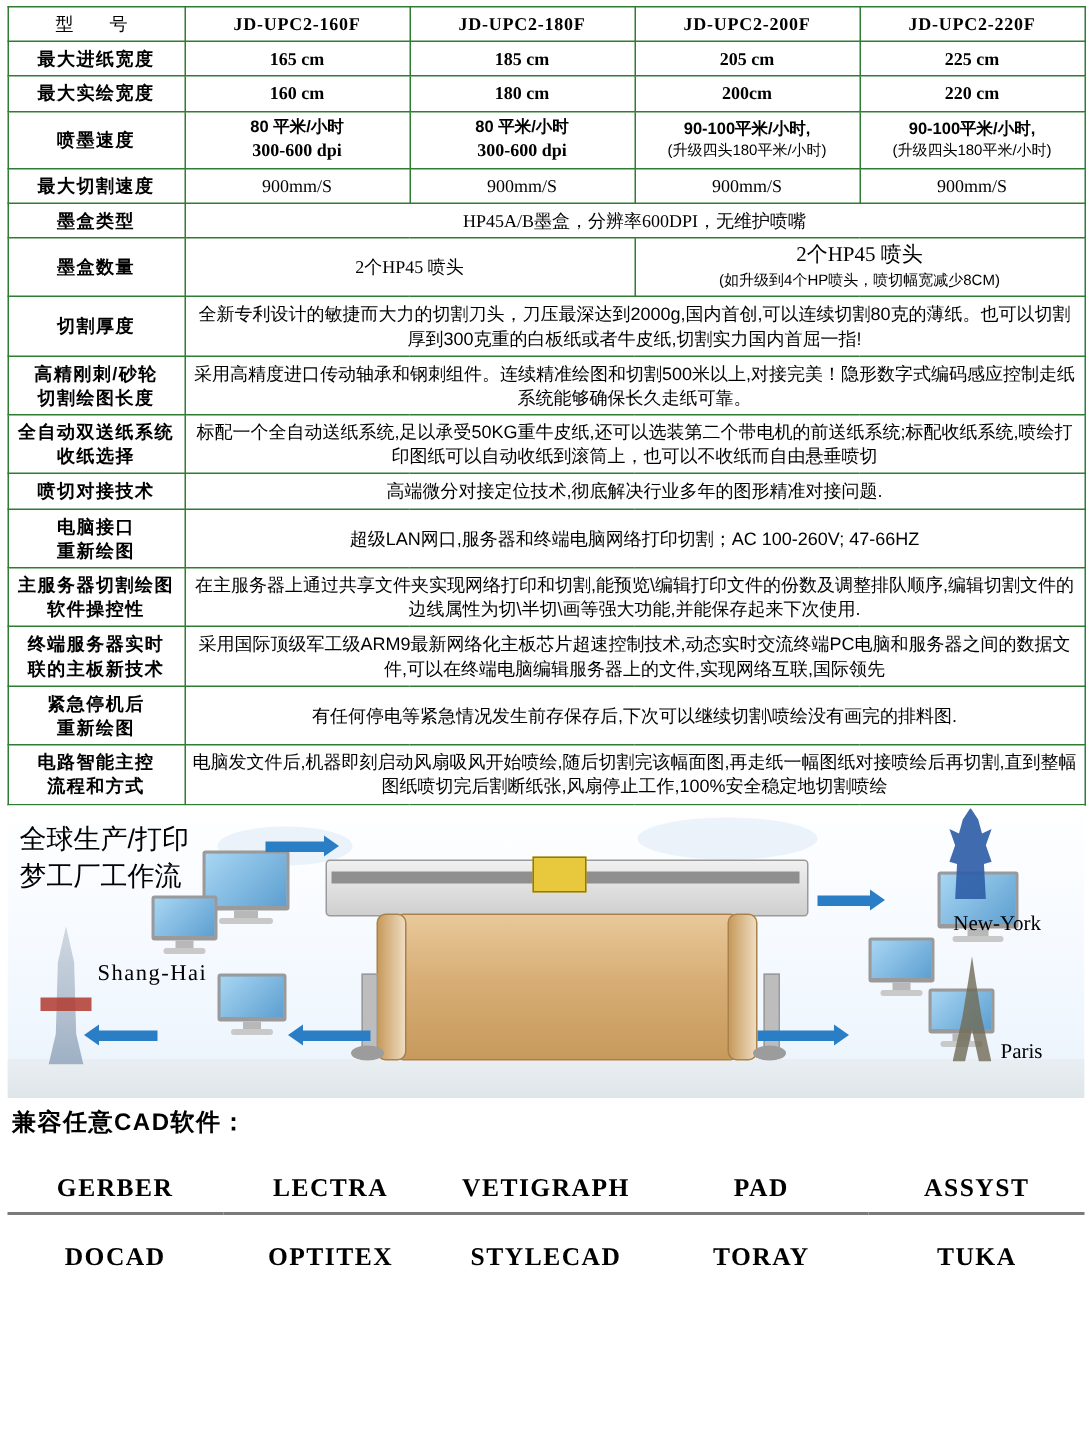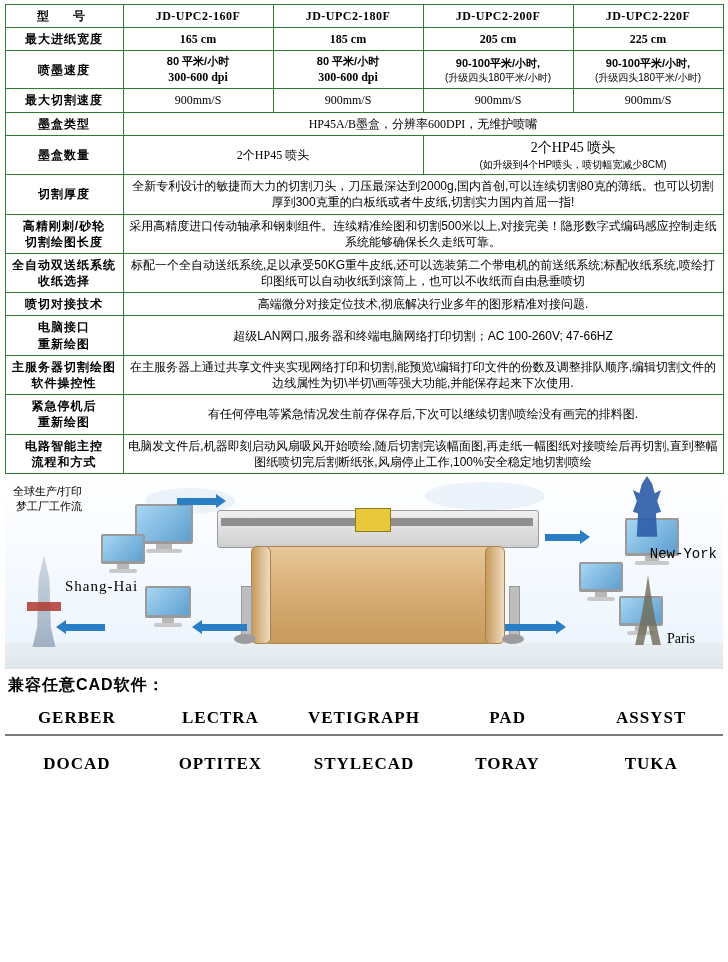--- a/index.html
+++ b/index.html
@@ -38,21 +38,21 @@
   .col-model { width: 150px; }
 
   .label-cell {
     font-size: 14px;
     font-weight: bold;
     letter-spacing: 1px;
   }
   .header-label {
     font-size: 19px;
     letter-spacing: 6px;
-    font-weight: bold;
+    font-weight: normal;
     padding: 8px 0;
   }
   .header-model {
     font-size: 15px;
     font-weight: bold;
     font-family: "Liberation Serif", serif;
     letter-spacing: 0.5px;
   }
   .big-val {
     font-size: 16px;
@@ -103,37 +103,37 @@
   }
   .cloud {
     position: absolute;
     background: #dce9f5;
     border-radius: 50%;
     opacity: .55;
   }
   .caption-left {
     position: absolute;
     left: 8px; top: 10px;
-    font-size: 11px;
+    font-size: 18px;
     line-height: 1.4;
-    text-align: right;
+    text-align: left;
     color: #000;
   }
   .label-shanghai {
     position: absolute;
     left: 60px; top: 78px;
     font-family: "Liberation Serif", serif;
     font-size: 15px;
     letter-spacing: 1px;
     margin-top: 26px;
   }
   .label-newyork {
     position: absolute;
-    right: 6px; top: 72px;
-    font-family: Liberation Mono, monospace;
+    right: 29px; top: 72px;
+    font-family: Liberation Serif, serif;
     font-size: 14px;
   }
   .label-paris {
     position: absolute;
     right: 28px; bottom: 22px;
     font-family: "Liberation Serif", serif;
     font-size: 14px;
   }
 
   
@@ -271,21 +271,21 @@
 
   
   .cad-title {
     font-size: 16px;
     font-weight: bold;
     padding: 6px 0 2px 8px;
     letter-spacing: 1px;
   }
   table.cad {
     width: 718px;
-    margin: 4px auto;
+    margin: 15px auto;
     border-collapse: collapse;
     table-layout: fixed;
   }
   table.cad td {
     text-align: center;
     font-family: "Liberation Serif", serif;
     font-size: 17px;
     font-weight: bold;
     letter-spacing: 1px;
     padding: 6px 0;
@@ -320,20 +320,27 @@
       </tr>
 
       <tr>
         <td class="label-cell">最大进纸宽度</td>
         <td class="big-val">165 cm</td>
         <td class="big-val-2">185 cm</td>
         <td class="big-val">205 cm</td>
         <td class="big-val">225 cm</td>
       </tr>
 
+      <tr>
+        <td class="label-cell">最大实绘宽度</td>
+        <td class="big-val">160 cm</td>
+        <td class="big-val">180 cm</td>
+        <td class="big-val">200cm</td>
+        <td class="big-val">220 cm</td>
+      </tr>
 
       <tr>
         <td class="label-cell">喷墨速度</td>
         <td>
           <div class="ink-line1">80 平米/小时</div>
           <div class="ink-line2">300-600 dpi</div>
         </td>
         <td>
           <div class="ink-line1">80 平米/小时</div>
           <div class="ink-line2">300-600 dpi</div>
@@ -406,20 +413,27 @@
       </tr>
 
       <tr>
         <td class="label-cell">
           <div>主服务器切割绘图</div>
           <div>软件操控性</div>
         </td>
         <td colspan="4" class="body-text">在主服务器上通过共享文件夹实现网络打印和切割,能预览\编辑打印文件的份数及调整排队顺序,编辑切割文件的边线属性为切\半切\画等强大功能,并能保存起来下次使用.</td>
       </tr>
 
+      <tr>
+        <td class="label-cell">
+          <div>终端服务器实时</div>
+          <div>联的主板新技术</div>
+        </td>
+        <td colspan="4" class="body-text">采用国际顶级军工级ARM9最新网络化主板芯片超速控制技术,动态实时交流终端PC电脑和服务器之间的数据文件,可以在终端电脑编辑服务器上的文件,实现网络互联,国际领先</td>
+      </tr>
 
       <tr>
         <td class="label-cell">
           <div>紧急停机后</div>
           <div>重新绘图</div>
         </td>
         <td colspan="4" class="body-text">有任何停电等紧急情况发生前存保存后,下次可以继续切割\喷绘没有画完的排料图.</td>
       </tr>
 
       <tr>

